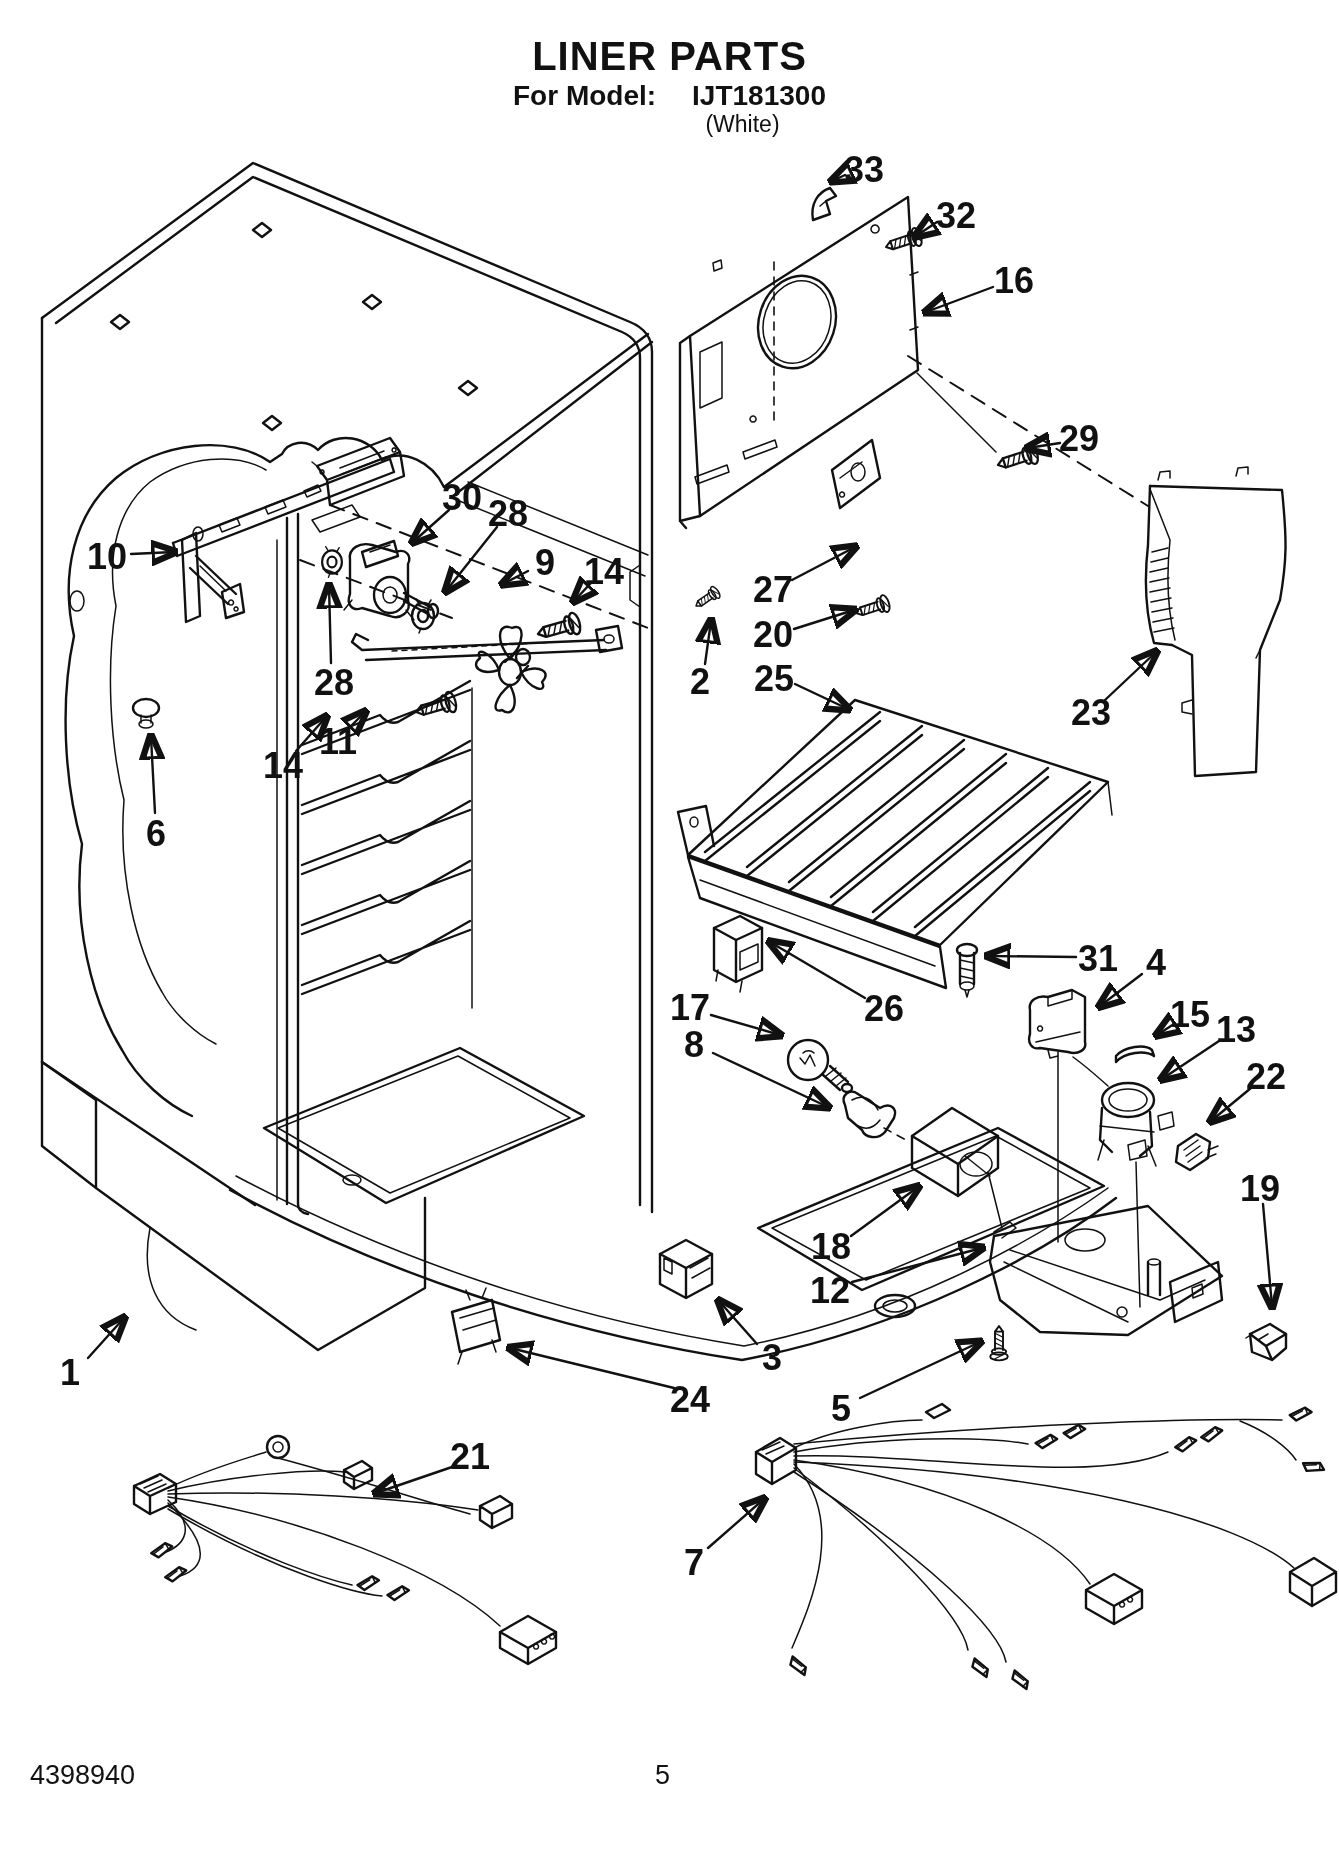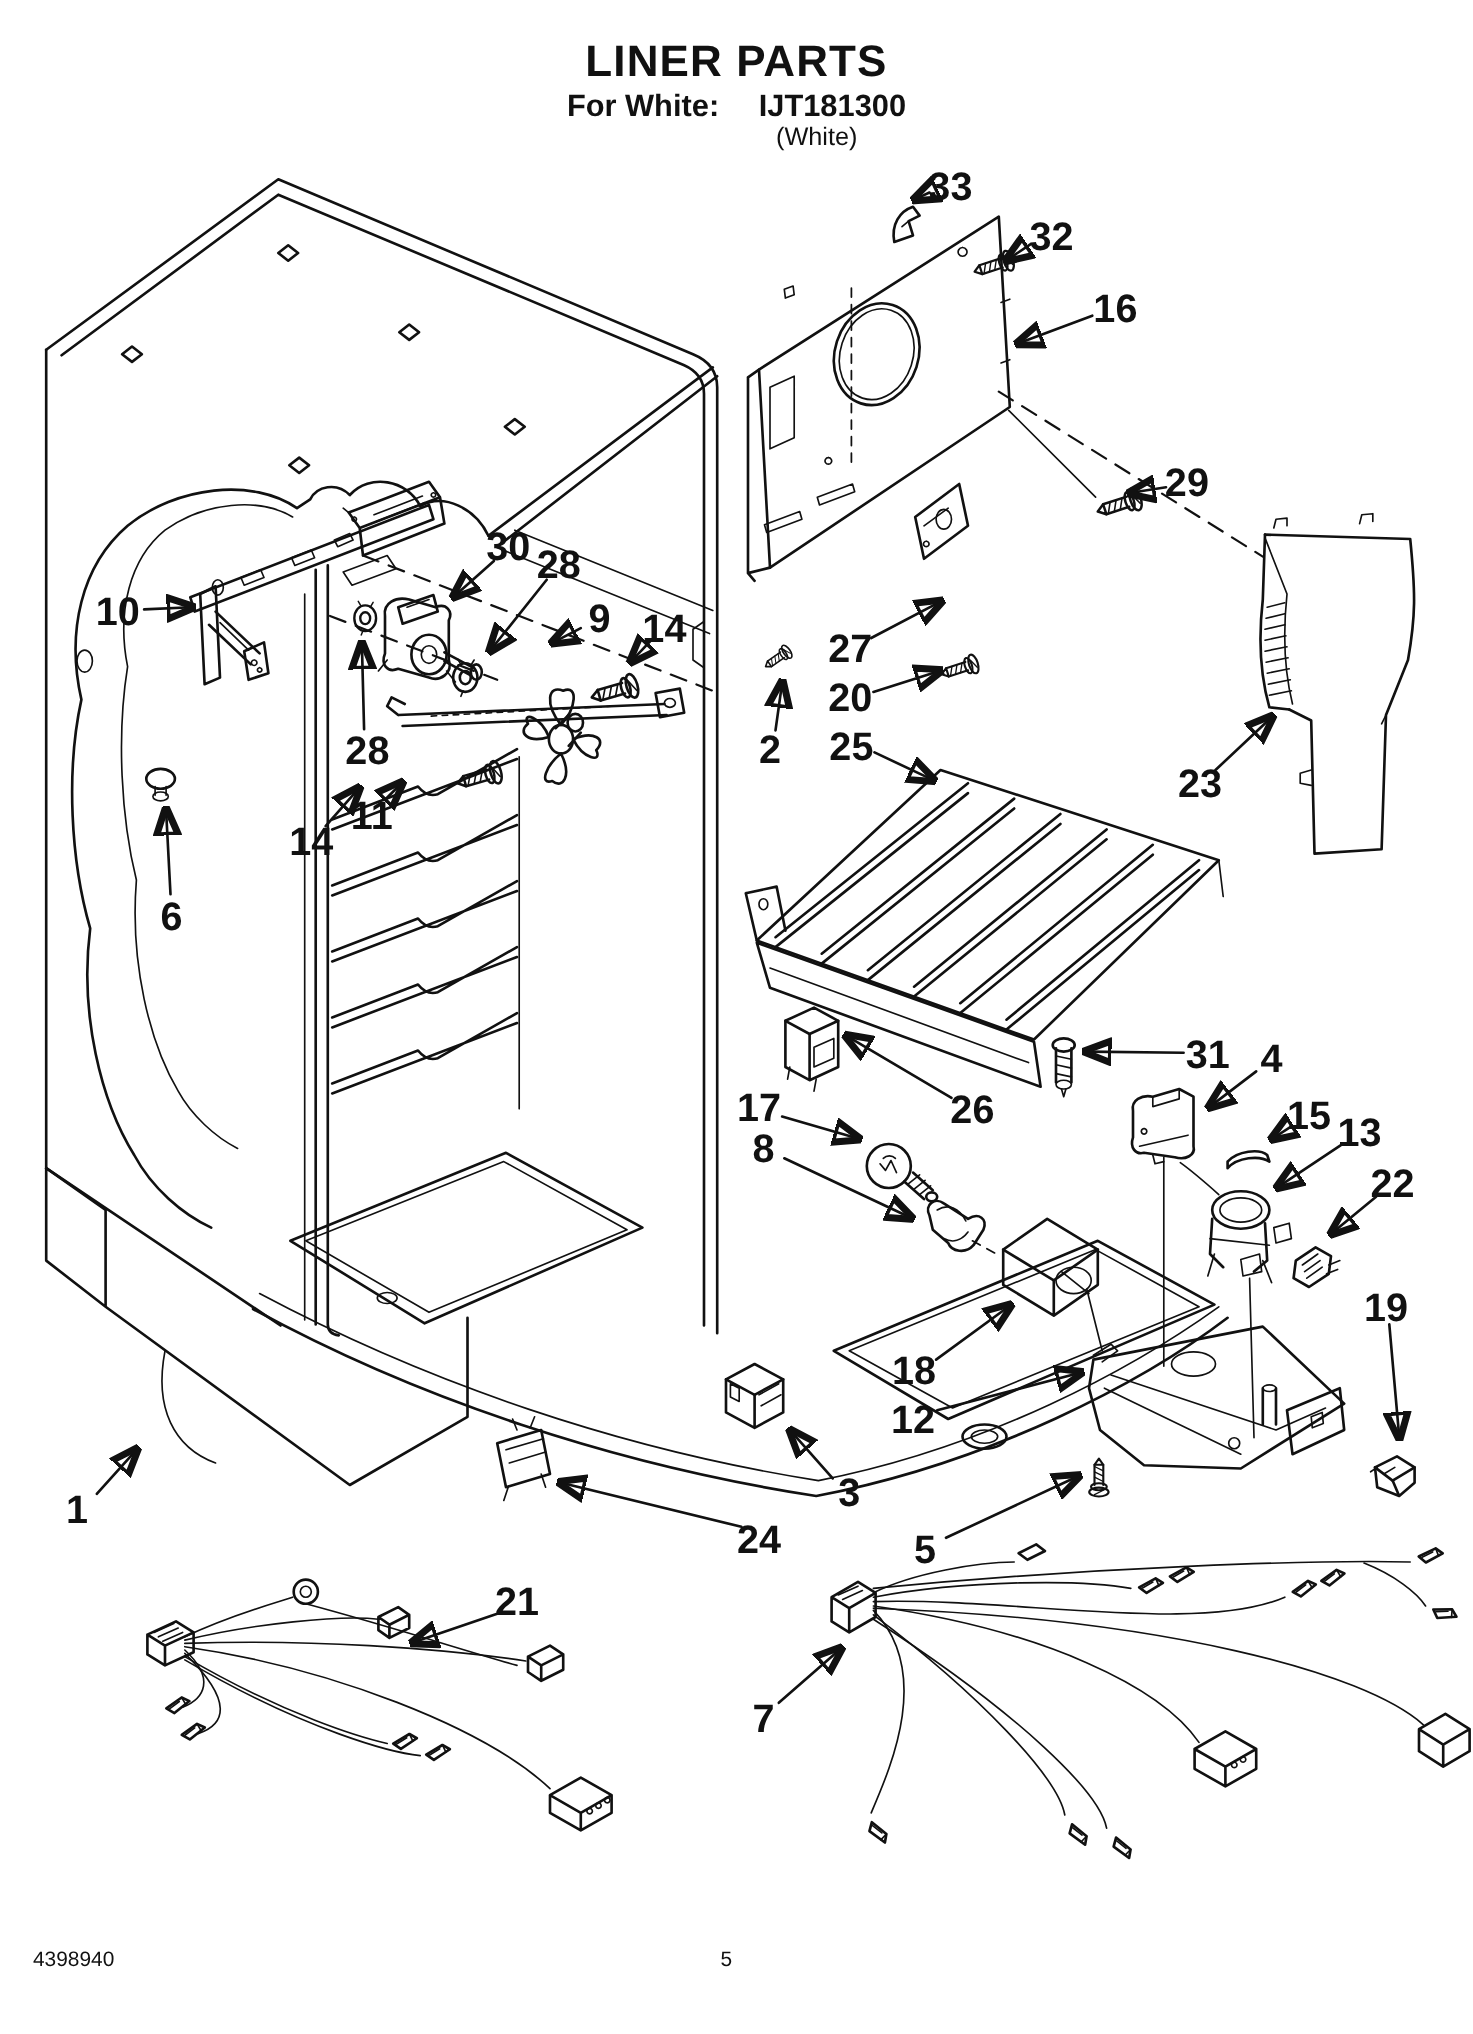--- a/index.html
+++ b/index.html
@@ -3,41 +3,41 @@
 <meta charset="utf-8">
 <style>
   html,body{margin:0;padding:0;background:#fff;}
   .page{position:relative;width:1339px;height:1849px;background:#ffffff;overflow:hidden;
         font-family:"Liberation Sans", sans-serif;color:#111;}
   .hdr{position:absolute;left:0;width:100%;text-align:center;}
   .title{top:34px;font-size:40px;font-weight:bold;letter-spacing:1px;}
   .model{top:80px;font-size:28px;font-weight:bold;}
   .model .num{margin-left:36px;}
   .finish{top:111px;font-size:23px;font-weight:normal;transform:translateX(73px);}
-  .ftr{position:absolute;top:1760px;font-size:19px;margin-top:11px;}
+  .ftr{position:absolute;top:1760px;font-size:27px;}
   .doc{left:30px;}
   .pg{left:655px;}
   svg{position:absolute;left:0;top:0;}
   svg path,svg ellipse,svg circle,svg line{stroke:#111;fill:none;stroke-width:2.4;
       stroke-linejoin:round;stroke-linecap:round;}
   .thin{stroke-width:1.5;}
   .dash{stroke-width:2;stroke-dasharray:15 10;}
   .dash2{stroke-width:1.6;stroke-dasharray:8 7;}
   .arrow{stroke-width:2.4;}
   .callout-num{font:bold 36px "Liberation Sans", sans-serif;fill:#111;stroke:none;
       text-anchor:middle;dominant-baseline:central;}
 </style>
 </head>
 <body>
 
 <div class="page">
 
   <div class="hdr title">LINER PARTS</div>
   <div class="hdr model">
-    <span>For White:</span><span class="num">IJT181300</span>
+    <span>For Model:</span><span class="num">IJT181300</span>
   </div>
   <div class="hdr finish">(White)</div>
 
   <svg width="1339" height="1849" viewBox="0 0 1339 1849">
     <defs>
       <marker id="ah" viewBox="0 0 10 10" refX="8.5" refY="5" markerWidth="11" markerHeight="11" orient="auto-start-reverse">
         <path d="M0,1.2 L10,5 L0,8.8 Z" fill="#111" stroke="none"></path>
       </marker>
       <g id="screw-sym">
         <path d="M0,0 L7,-5 L7,5 Z"></path>

